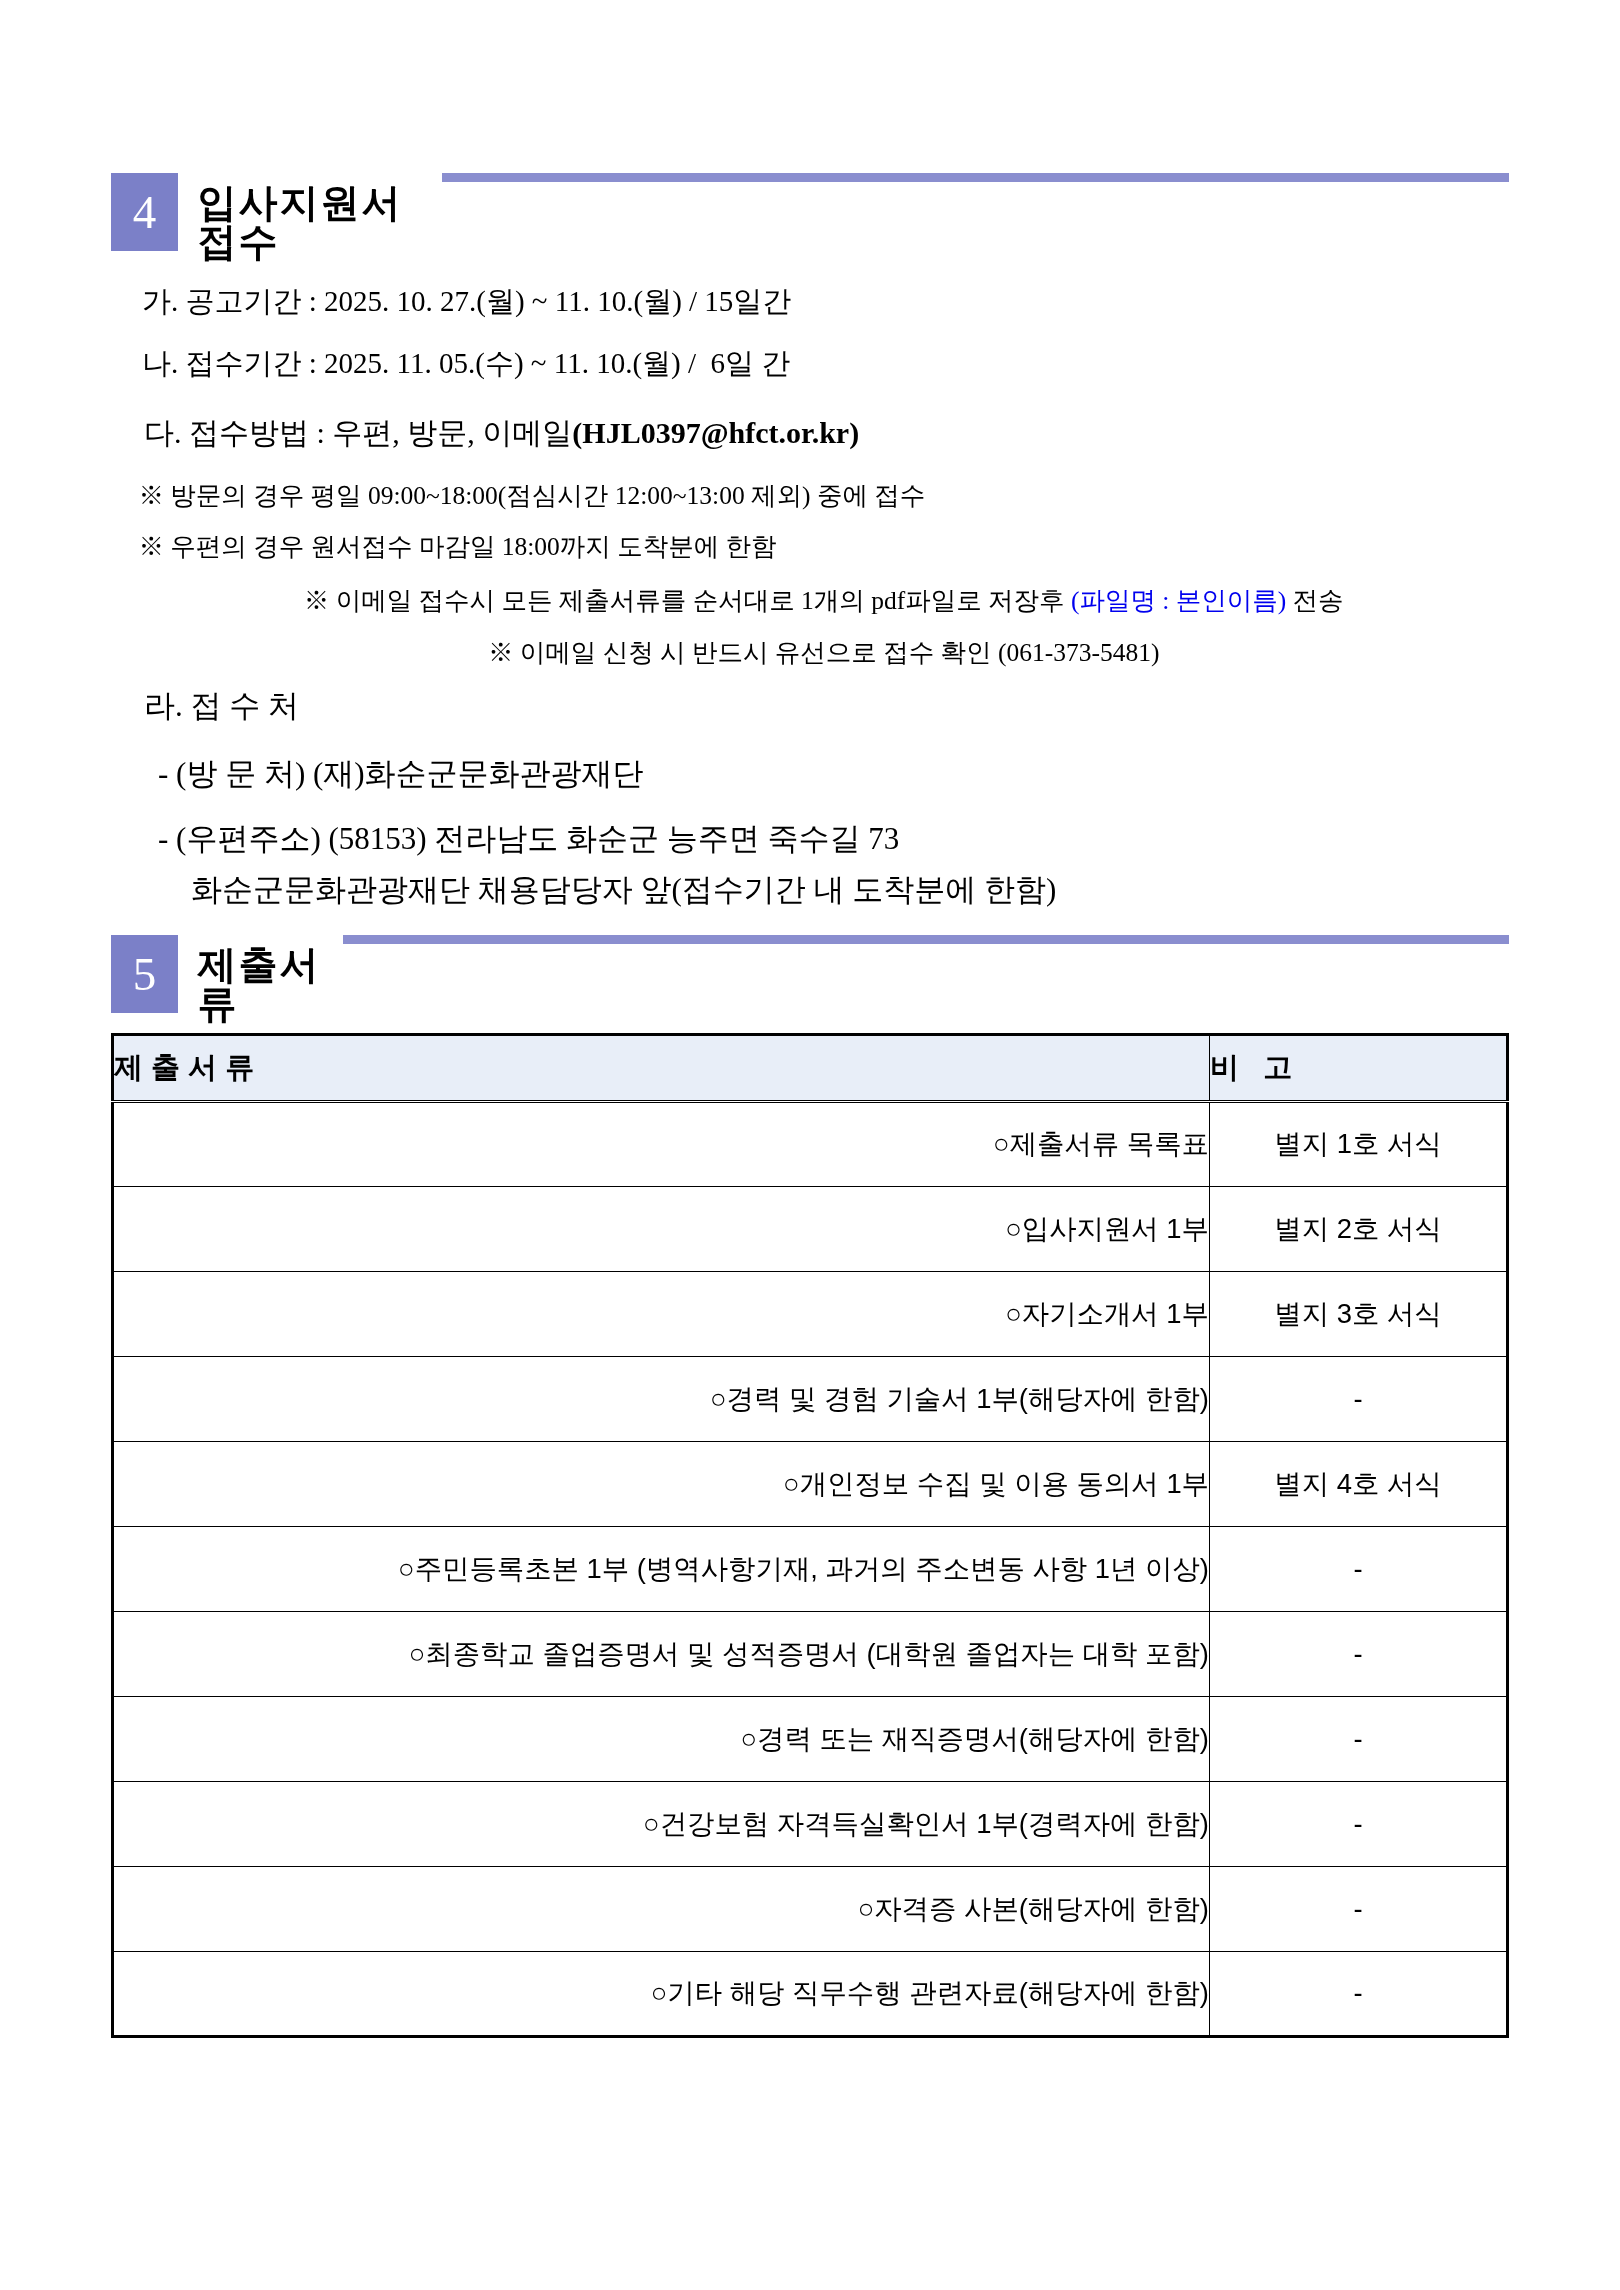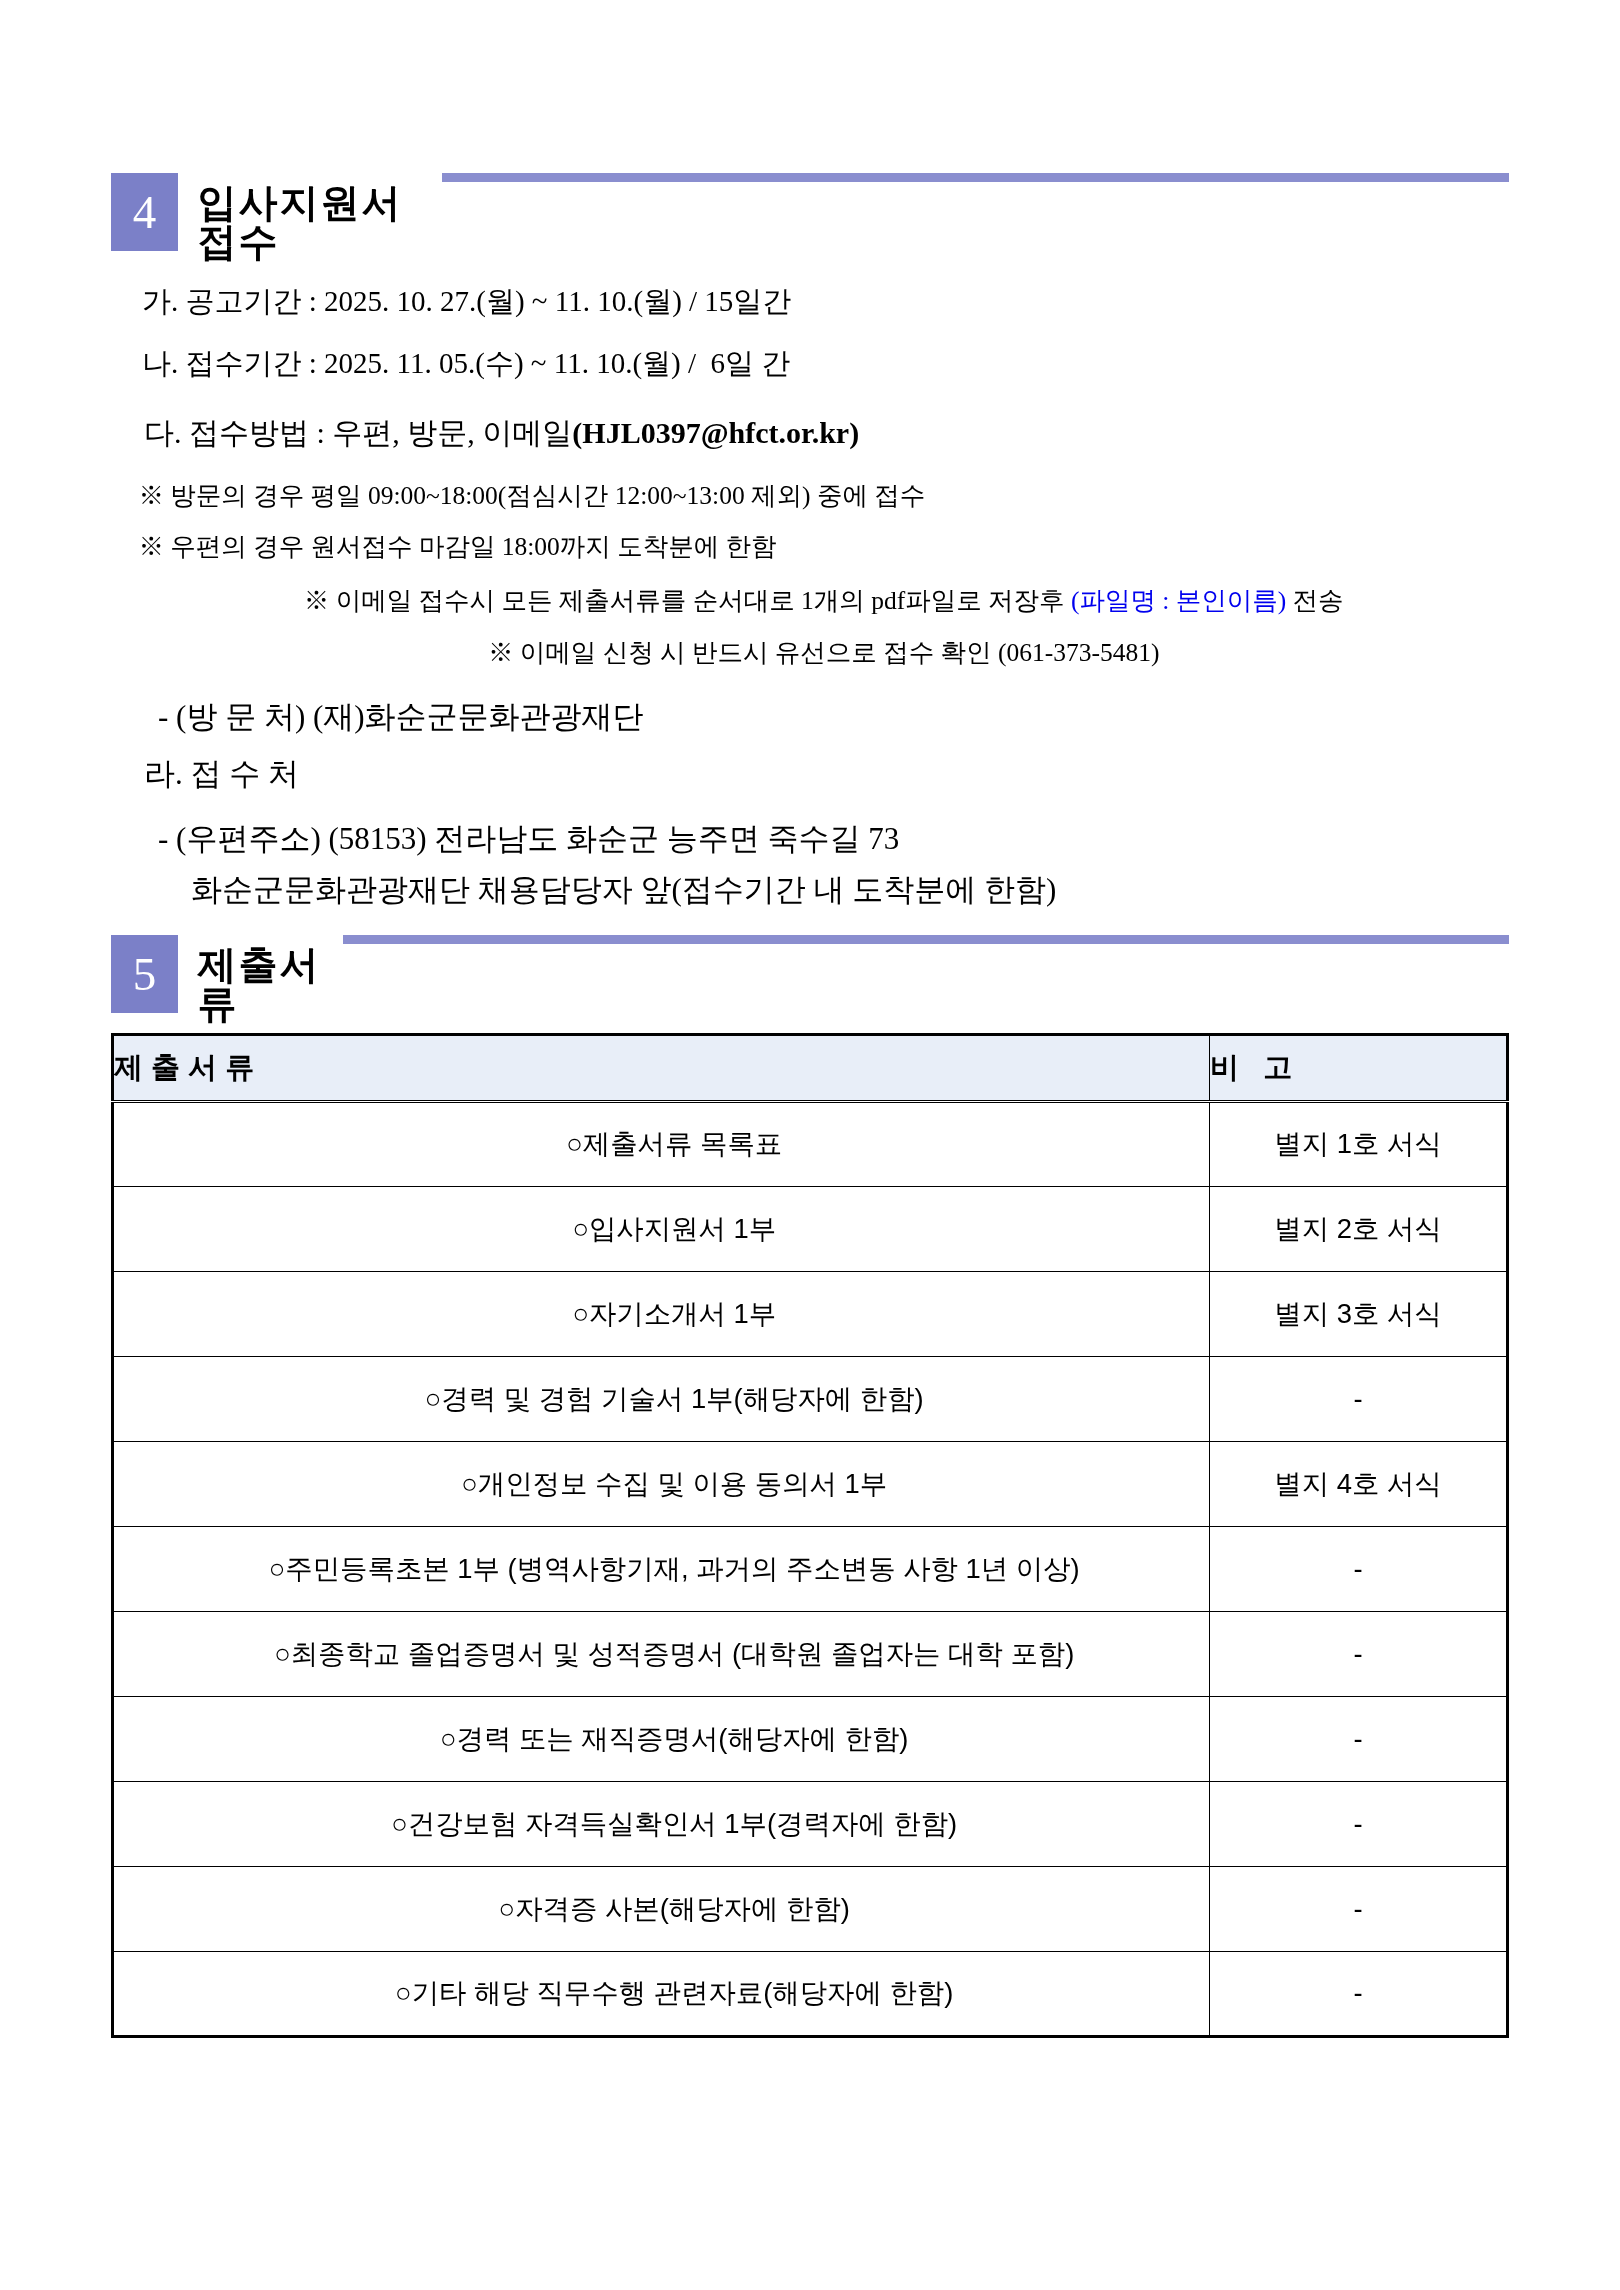--- a/index.html
+++ b/index.html
@@ -65,21 +65,21 @@
     height:67px; text-align:left; vertical-align:middle;
     border-bottom:3.9px double #000;
     white-space:pre-wrap;
   }
   table.docs th.h1 { border-right:1px solid #000; }
   table.docs td {
     height:85px; font-size:27.4px; vertical-align:middle;
     border-top:1px solid #000;
     white-space:pre-wrap;
   }
-  table.docs td.doc { padding-left:25.5px; text-align:center; border-right:1px solid #000; }
+  table.docs td.doc { padding-left:25.5px; text-align:right; border-right:1px solid #000; }
   table.docs td.rem { text-align:center; }
   table.docs tr.r1 td { border-top:none; }
 </style>
 </head>
 <body>
 
 <div class="page">
 
   <div class="sec-header">
     <div class="badge">4</div>
@@ -91,22 +91,22 @@
 
   <div class="line lg l-ga">가. 공고기간 : 2025. 10. 27.(월) ~ 11. 10.(월) / 15일간</div>
   <div class="line lg l-na">나. 접수기간 : 2025. 11. 05.(수) ~ 11. 10.(월) /  6일 간</div>
   <div class="line l-da"><span>다. 접수방법 : 우편, 방문, 이메일</span><span class="email">(HJL0397@hfct.or.kr)</span></div>
 
   <div class="line note n1">※ 방문의 경우 평일 09:00~18:00(점심시간 12:00~13:00 제외) 중에 접수</div>
   <div class="line note n2">※ 우편의 경우 원서접수 마감일 18:00까지 도착분에 한함</div>
   <div class="line note n3"><span>※ 이메일 접수시 모든 제출서류를 순서대로 1개의 pdf파일로 저장후 </span><span class="blue">(파일명 : 본인이름)</span><span> 전송</span></div>
   <div class="line note n4">※ 이메일 신청 시 반드시 유선으로 접수 확인 (061-373-5481)</div>
 
+  <div class="line l-ra">라. 접 수 처</div>
   <div class="line l-visit">- (방 문 처) (재)화순군문화관광재단</div>
-  <div class="line l-ra">라. 접 수 처</div>
   <div class="line l-mail1">- (우편주소) (58153) 전라남도 화순군 능주면 죽수길 73</div>
   <div class="line l-mail2">화순군문화관광재단 채용담당자 앞(접수기간 내 도착분에 한함)</div>
 
   <div class="sec-header sec5">
     <div class="badge">5</div>
     <div class="sec-right">
       <div class="sec-title">제출서류</div>
       <div class="sec-underline"></div>
     </div>
   </div>

